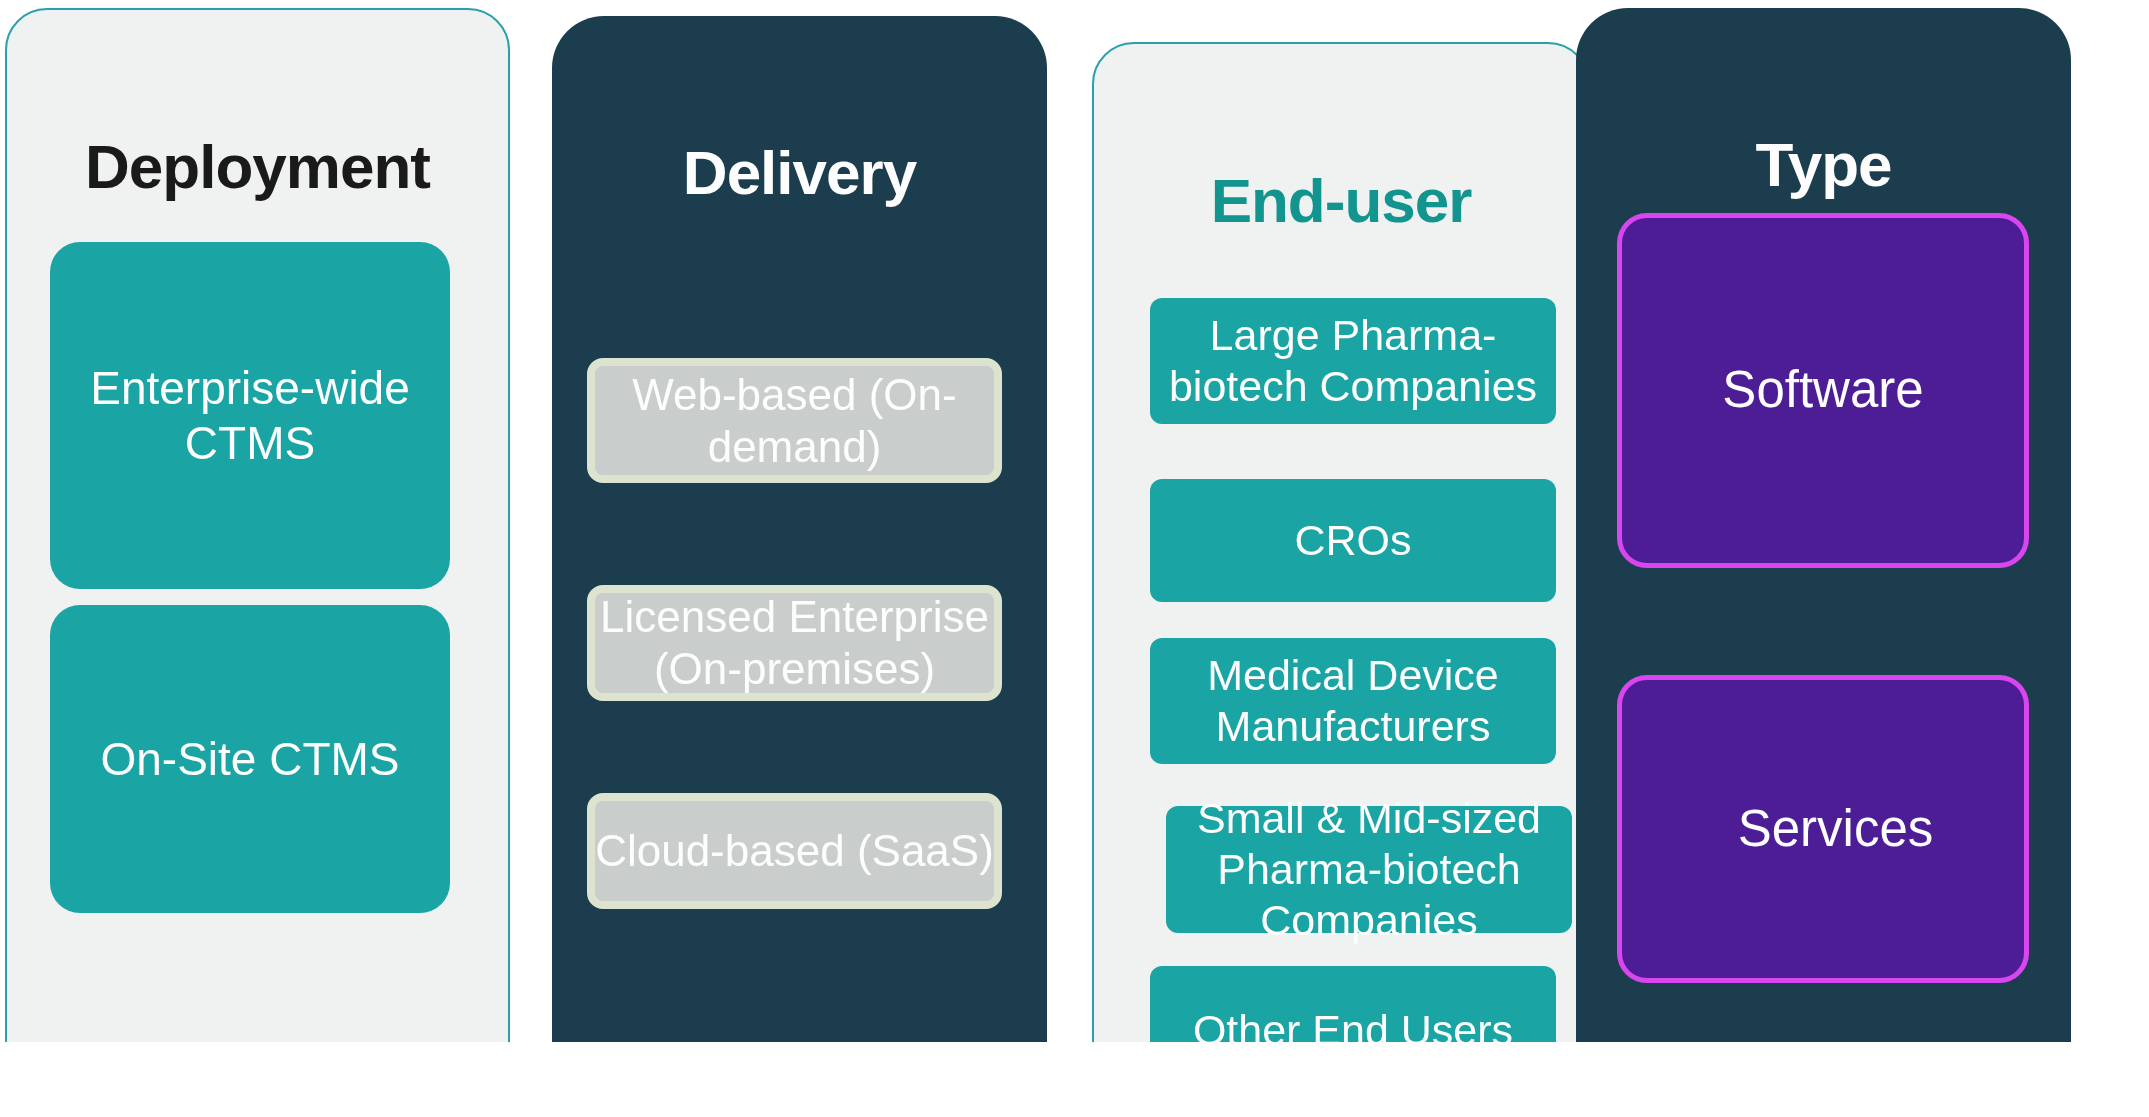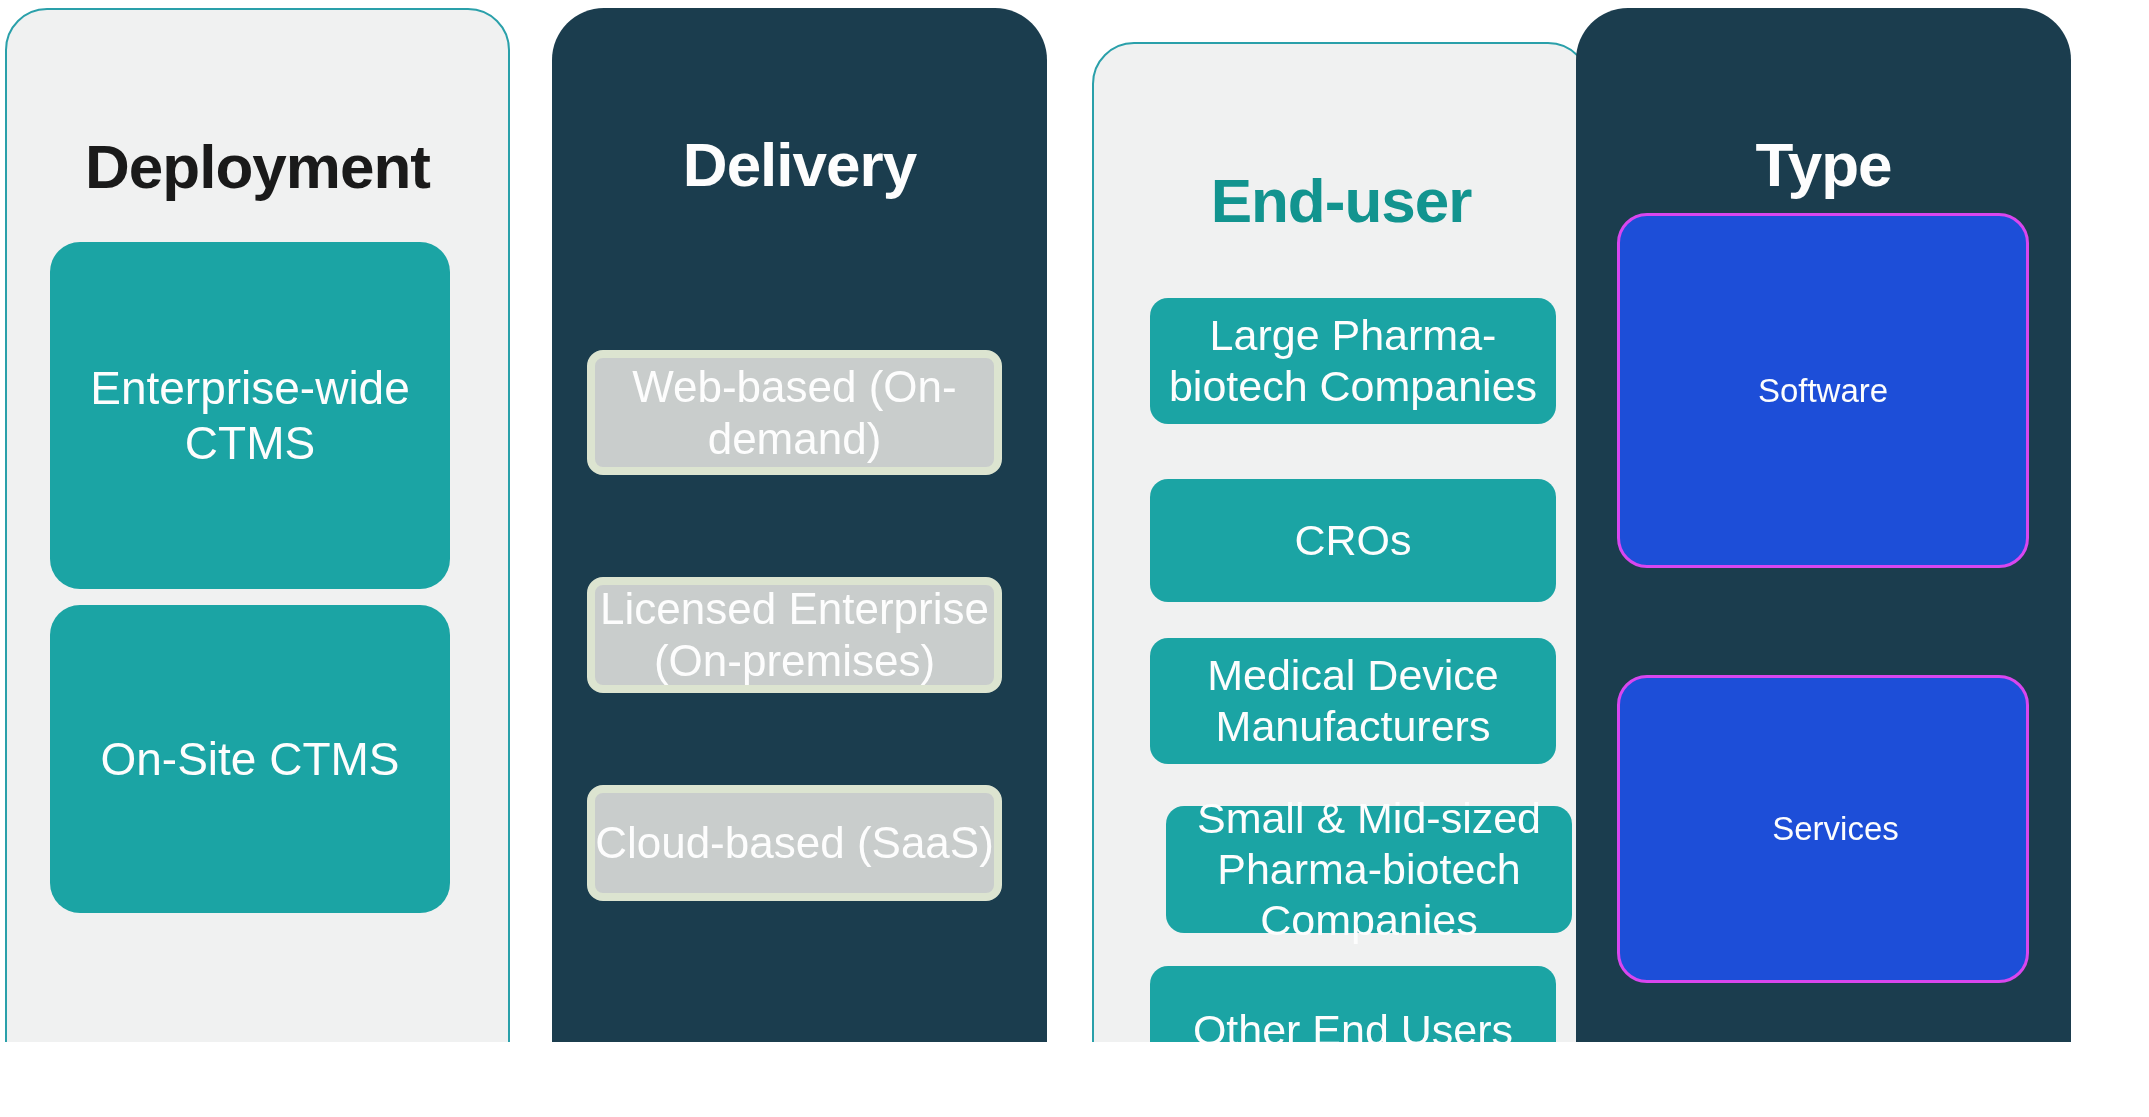--- a/index.html
+++ b/index.html
@@ -20,21 +20,21 @@
   .col.light {
     background: #F0F1F1;
     border: 2px solid #2AA0AA;
     border-radius: 42px;
   }
   .col.dark {
     background: #1B3D4E;
     border-radius: 52px;
   }
   #col-deployment { left: 5px;    width: 505px; }
-  #col-delivery   { left: 552px;  width: 495px; }
+  #col-delivery   { left: 552px;  width: 495px; margin-top: 8px; }
   #col-enduser    { left: 1092px; width: 498px; margin-top: 34px; }
   #col-type       { left: 1576px; width: 495px; }
 
   .col-title {
     position: absolute;
     left: 0; right: 0;
     top: 126px;
     margin: 0;
     text-align: center;
     font-size: 62px;
@@ -59,36 +59,36 @@
   .box span { display: block; width: 100%; }
 
   .teal {
     background: #1BA4A4;
     border-radius: 30px;
     font-size: 46px;
     line-height: 1.18;
   }
   .teal-sm {
     background: #1BA4A4;
-    border-radius: 18px;
+    border-radius: 12px;
     font-size: 43px;
     line-height: 1.18;
   }
   .gray-sm {
     background: #C9CDCC;
     border: 8px solid #DCE4D0;
     border-radius: 16px;
     font-size: 44px;
     line-height: 1.18;
   }
   .gray-lg {
-    background: #1d4ed8;
-    border: 3px solid #d946ef;
+    background: #4c1d95;
+    border: 5px solid #d946ef;
     border-radius: 30px;
-    font-size: 33px;
+    font-size: 51px;
     line-height: 1.15;
   }
 
   
   .c1-b1 { left: 43px; top: 232px; width: 400px; height: 347px; }
   .c1-b2 { left: 43px; top: 595px; width: 400px; height: 308px; }
 
   
   .c2-b1 { left: 35px; top: 342px; width: 415px; height: 125px; }
   .c2-b2 { left: 35px; top: 569px; width: 415px; height: 116px; }

